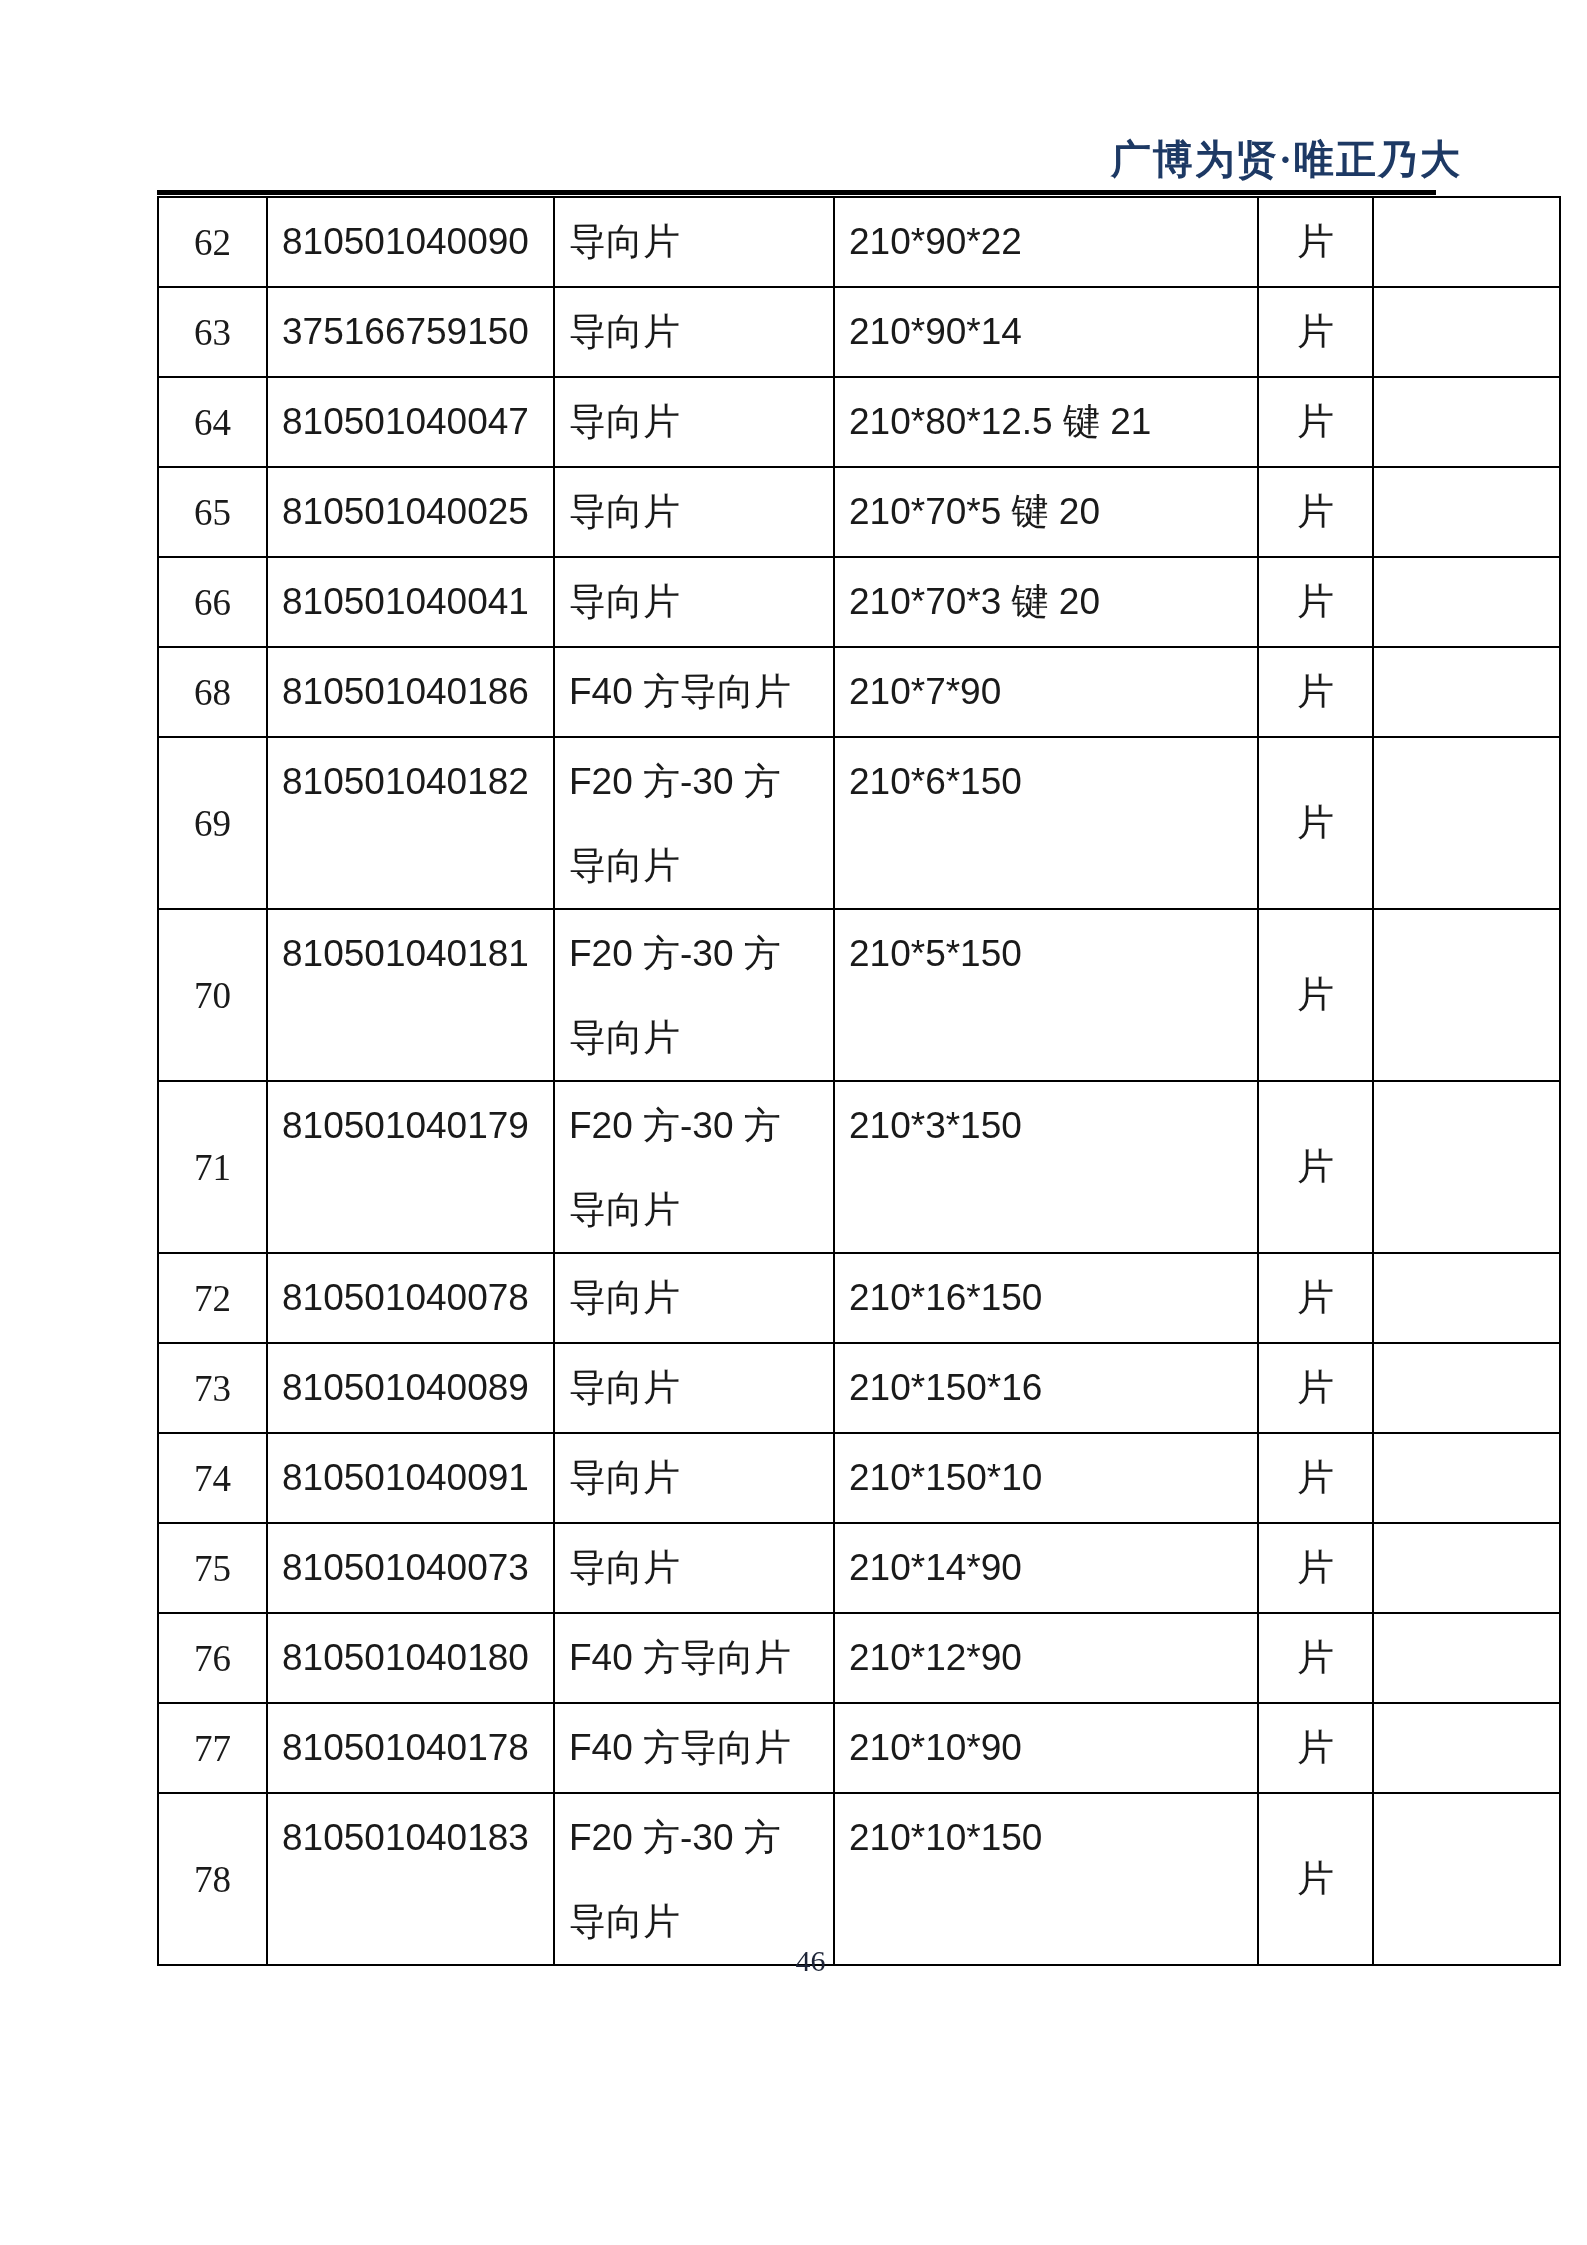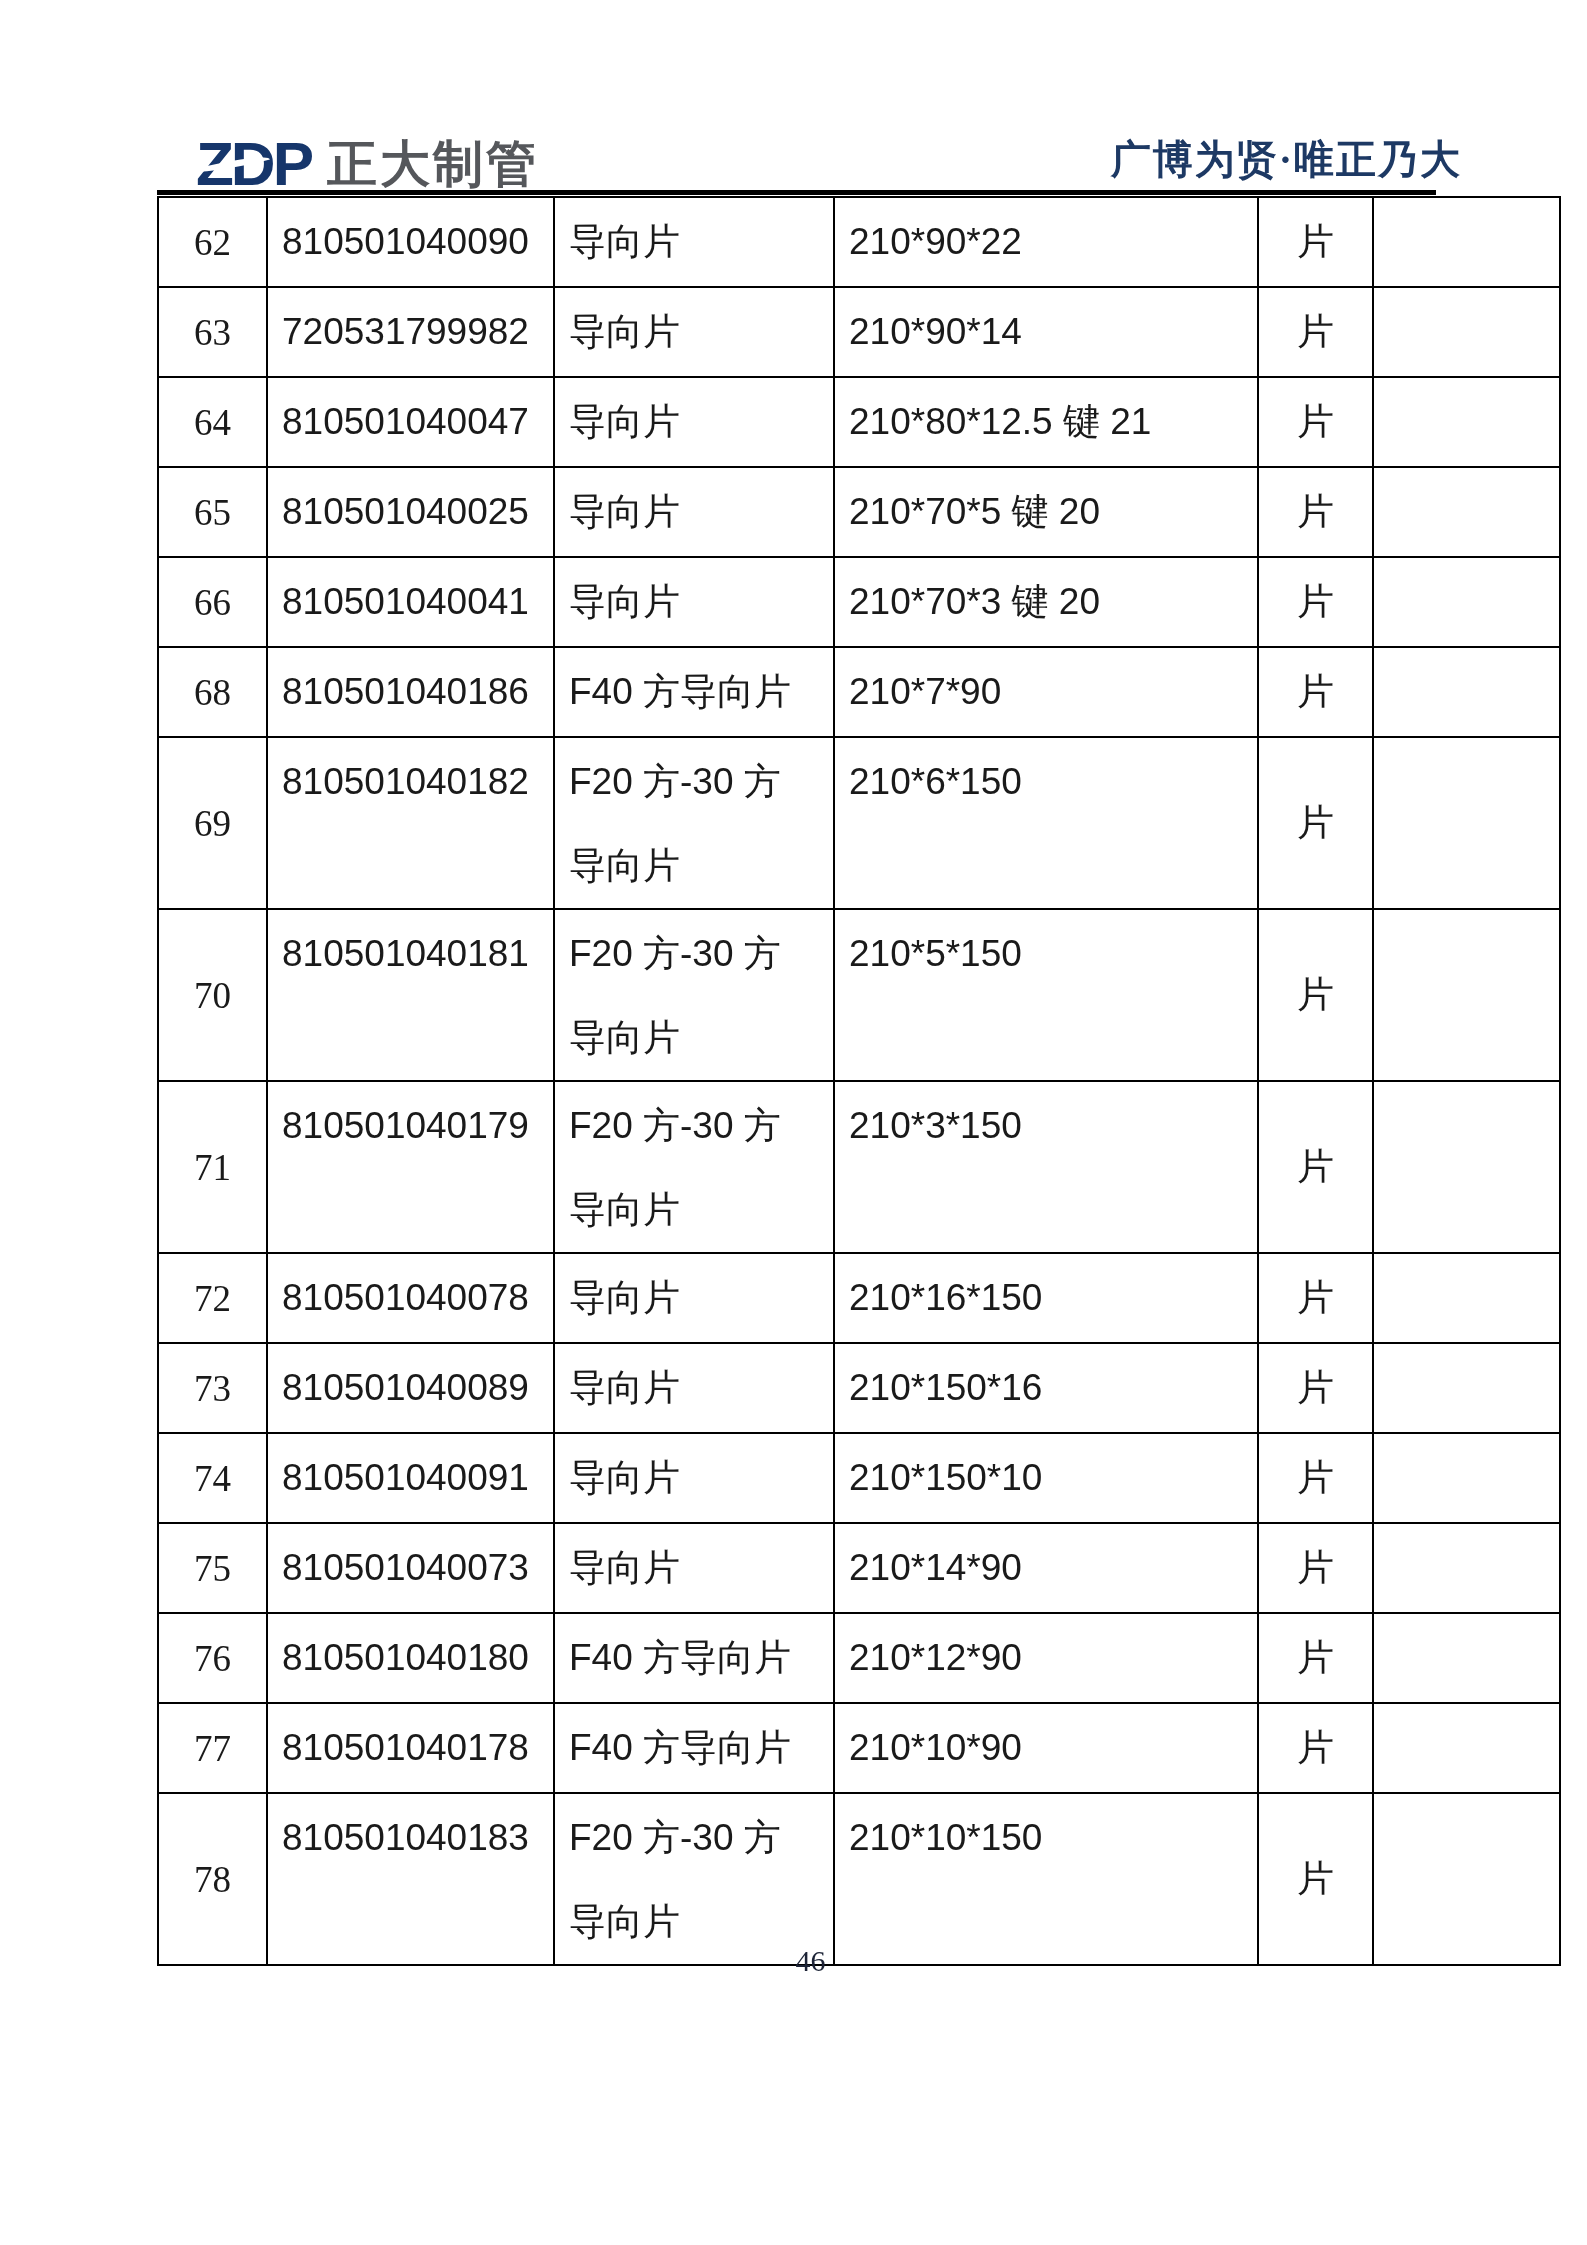--- a/index.html
+++ b/index.html
@@ -101,24 +101,20 @@
     font-size:30px;
     color:#1c2336;
     padding-left:34px;
   }
 </style>
 </head>
 <body>
 
 <div class="page">
 
-  <div class="logo">
-    <span class="logo-zdp">ZDP</span>
-    <span class="logo-cn">正大制管</span>
-  </div>
 
   <div class="slogan">广博为贤·唯正乃大</div>
 
   <div class="header-rule"></div>
 
   <table class="parts">
     <colgroup>
       <col style="width:109px">
       <col style="width:287px">
       <col style="width:280px">
@@ -130,21 +126,21 @@
         <tr class="single">
     <td class="no">62</td>
     <td class="code">810501040090</td>
     <td class="name">导向片</td>
     <td class="spec">210*90*22</td>
     <td class="unit">片</td>
     <td class="blank"></td>
   </tr>
         <tr class="single">
     <td class="no">63</td>
-    <td class="code">720531799982</td>
+    <td class="code">375166759150</td>
     <td class="name">导向片</td>
     <td class="spec">210*90*14</td>
     <td class="unit">片</td>
     <td class="blank"></td>
   </tr>
         <tr class="single">
     <td class="no">64</td>
     <td class="code">810501040047</td>
     <td class="name">导向片</td>
     <td class="spec">210*80*12.5 键 21</td>

